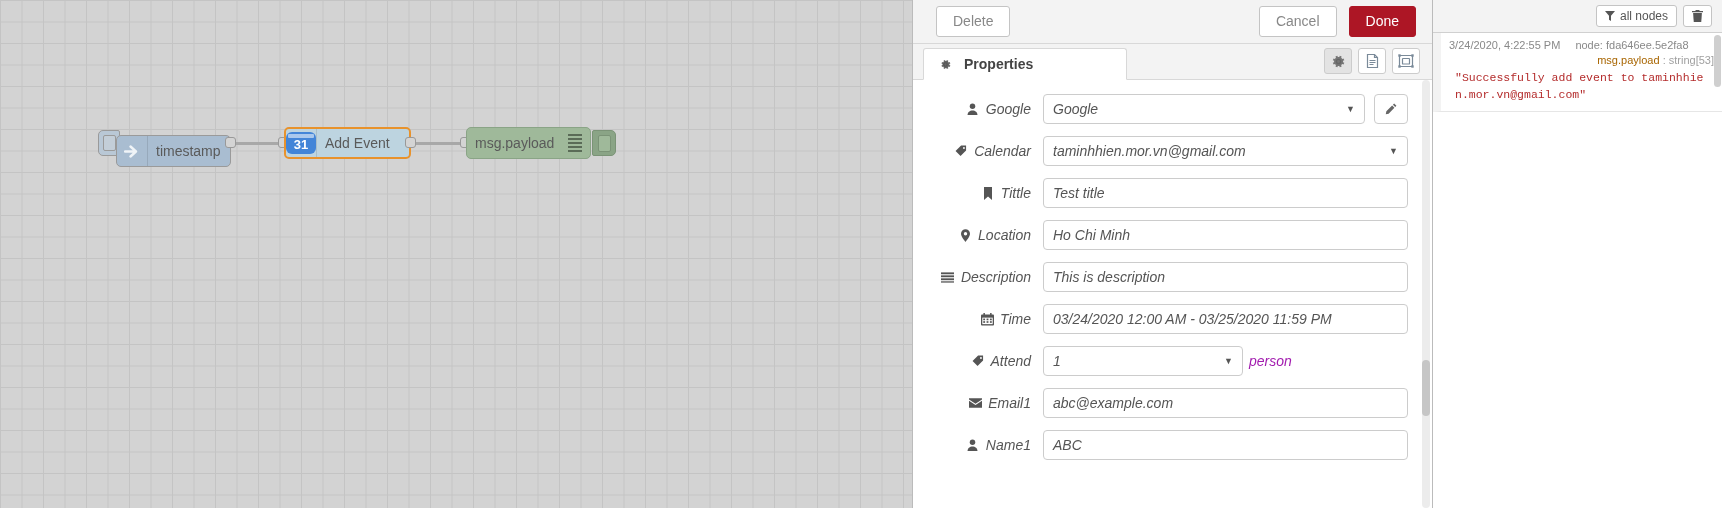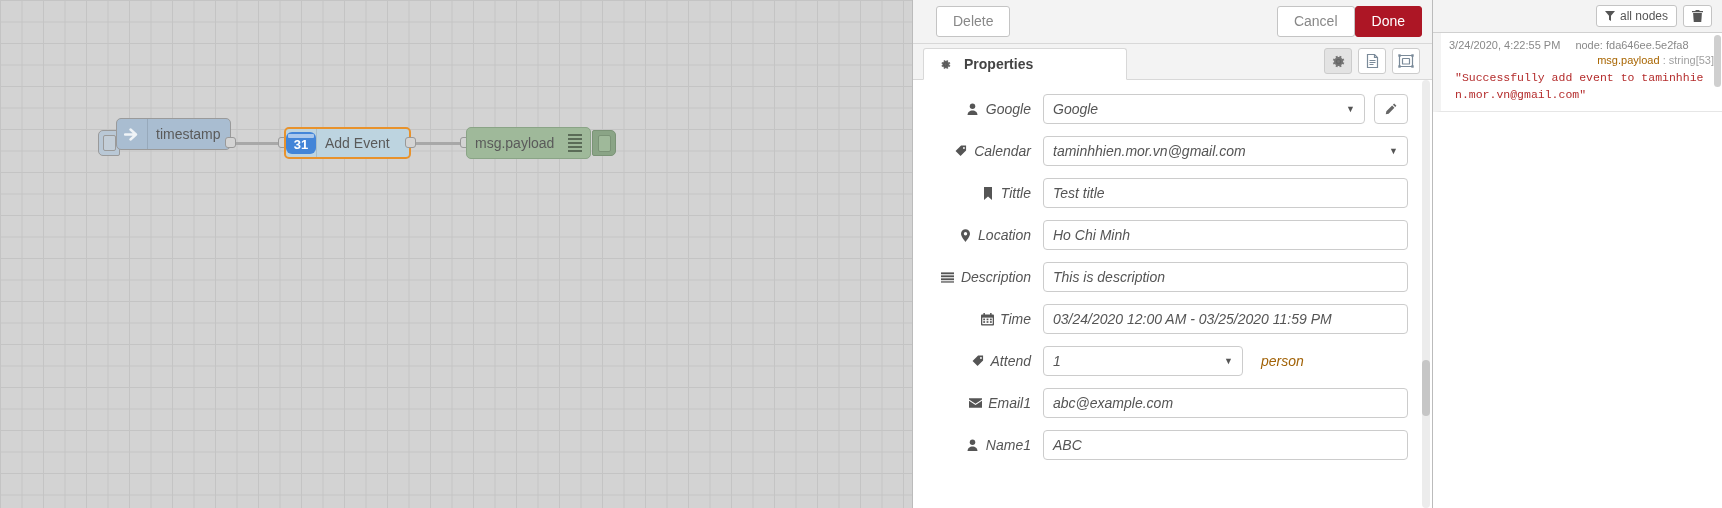--- a/index.html
+++ b/index.html
@@ -28,21 +28,21 @@
     position: absolute;
     height: 32px;
     border-radius: 5px;
     border: 1px solid #9a9a9a;
     display: flex;
     align-items: center;
     color: #5a5a5a;
     font-size: 14px;
   }
   .node-inject {
-    left: 116px; top: 118px; width: 115px;
+    left: 116px; top: 135px; width: 115px;
     background: #a9bdd1;
   }
   .node-inject-btn {
     position: absolute; left: 98px; top: 130px;
     width: 22px; height: 26px;
     background: #b9c8d6;
     border: 1px solid #9a9a9a;
     border-radius: 5px 2px 2px 5px;
   }
   .node-inject-btn i {
@@ -139,22 +139,22 @@
     border: 1px solid #c4c4c4;
     background: #fff;
     color: #888;
     border-radius: 3px;
     padding: 6px 16px;
     cursor: pointer;
     line-height: 1.2;
   }
   .btn-delete { margin-left: 4px; }
   .btn-right-group {
-    position: absolute; right: 10px; top: 6px;
-    display: flex; gap: 0;
+    position: absolute; right: 16px; top: 6px;
+    display: flex; gap: 12px;
   }
   .btn-done {
     background: #ad1625;
     border-color: #ad1625;
     color: #fff;
   }
 
   #tabrow {
     position: relative;
     height: 36px;
@@ -236,21 +236,21 @@
   .field.narrow { flex: none; width: 200px; }
   .pencil-btn {
     width: 34px; height: 30px;
     margin-left: 9px;
     border: 1px solid #ccc;
     border-radius: 4px;
     background: #fff;
     display: flex; align-items: center; justify-content: center;
     cursor: pointer;
   }
-  .suffix { margin-left: 18px; color: #a16207; font-size: 14px; }
+  .suffix { margin-left: 6px; color: #a21caf; font-size: 14px; }
 
   #dialog-scrollbar {
     position: absolute;
     right: 2px; top: 80px;
     width: 8px; height: 428px;
     background: #ececec;
     border-radius: 4px;
   }
   #dialog-scrollbar .thumb {
     position: absolute;

